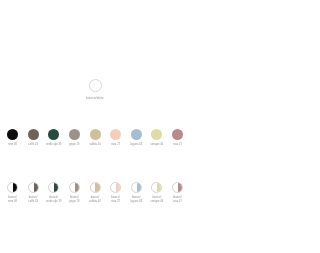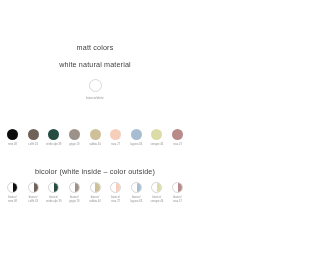--- a/index.html
+++ b/index.html
@@ -79,23 +79,21 @@
     letter-spacing:.05px;
     white-space:nowrap;
   }
   .label .l2{display:block;}
 </style>
 </head>
 <body>
 
 <div class="page">
 
-  <div class="heading" id="matt-colors-heading">matt colors</div>
-
-  <div class="heading" id="white-material-heading">white natural material</div>
+
 
   <div class="white-block">
     <div class="white-dot"></div>
     <div class="white-caption">bianco/white</div>
   </div>
 
 
   <div class="row" id="full-color-row">
       <div class="swatch">
         <div class="dot" style="background: rgb(13, 13, 13);"></div>
@@ -128,21 +126,20 @@
       <div class="swatch">
         <div class="dot" style="background: rgb(220, 220, 166);"></div>
         <div class="label">senape 46</div>
       </div>
       <div class="swatch">
         <div class="dot" style="background: rgb(185, 138, 138);"></div>
         <div class="label">rosa 47</div>
       </div>
     </div>
 
-  <div class="heading" id="bicolor-heading">bicolor (white inside – color outside)</div>
 
   <div class="row" id="bicolor-row">
       <div class="swatch">
         <div class="dot bi" style="background: rgb(255, 255, 255); --outside: #0D0D0D;">
           <span style="position: absolute; top: -1px; right: -1px; bottom: -1px; width: 56%; border-radius: 0px 50% 50% 0px; background: rgb(13, 13, 13);"></span>
         </div>
         <div class="label">
           <span class="l2">bianco/</span>
           <span class="l2">nero 08</span>
         </div>

